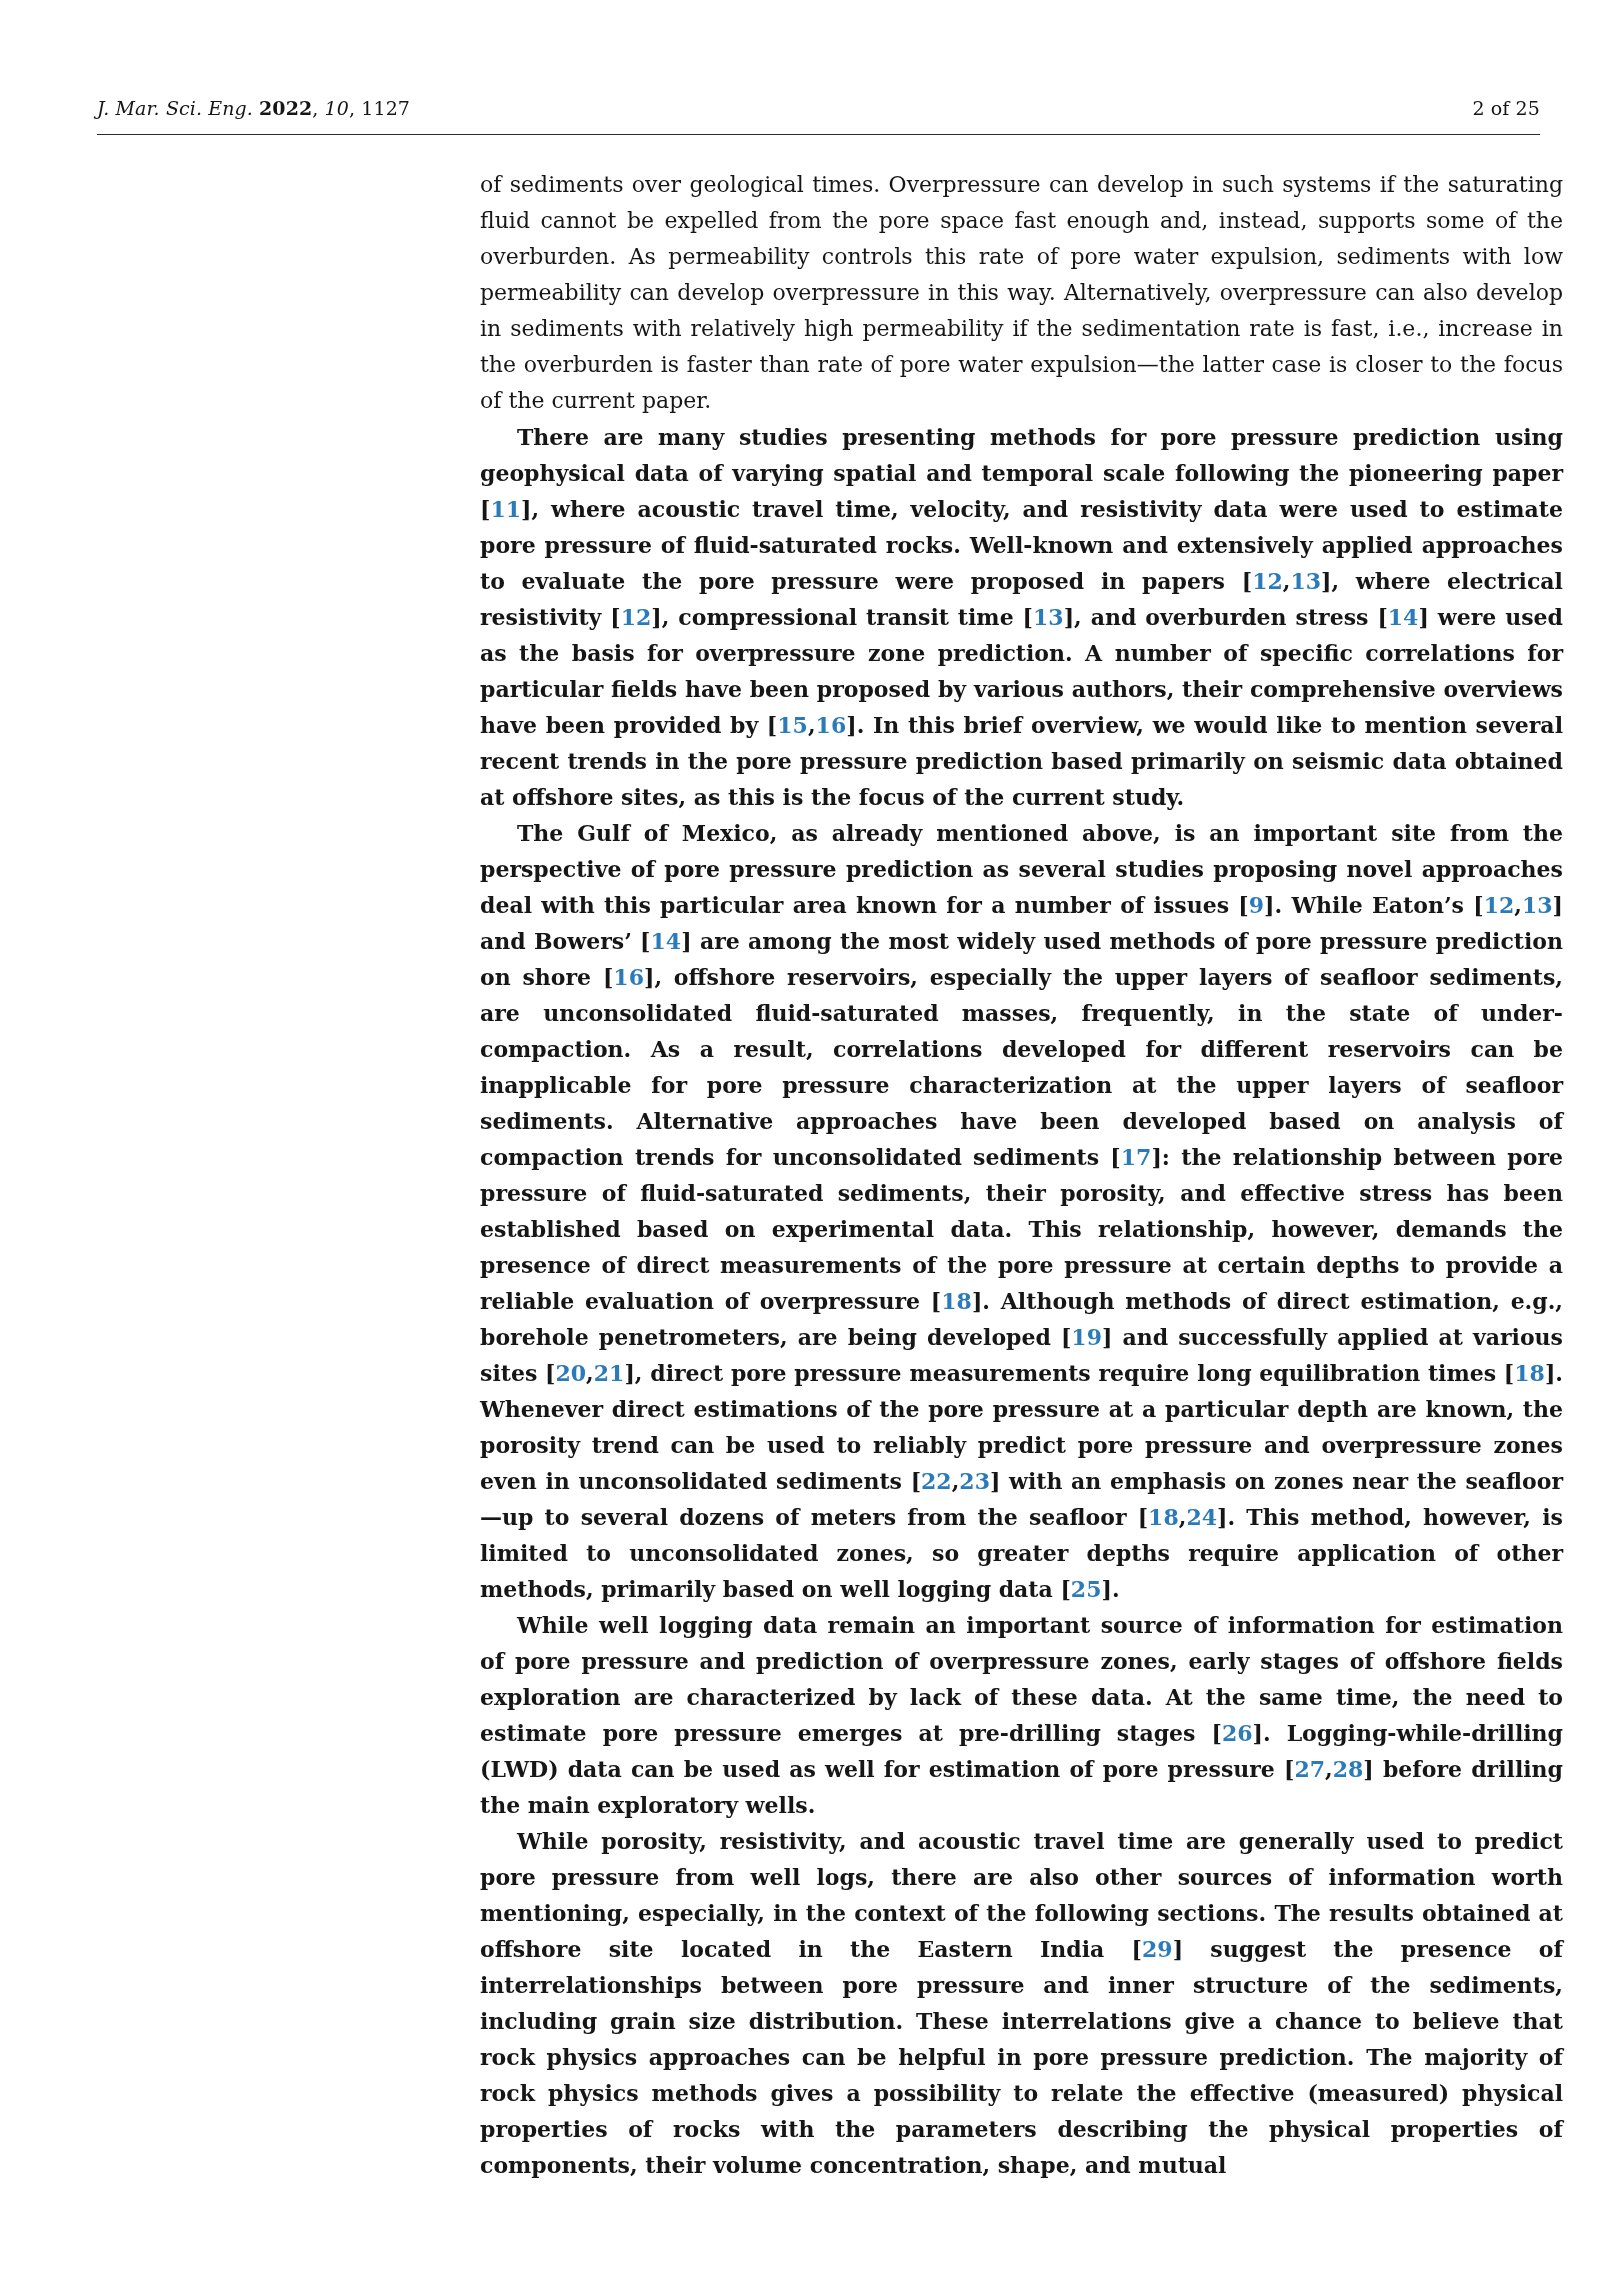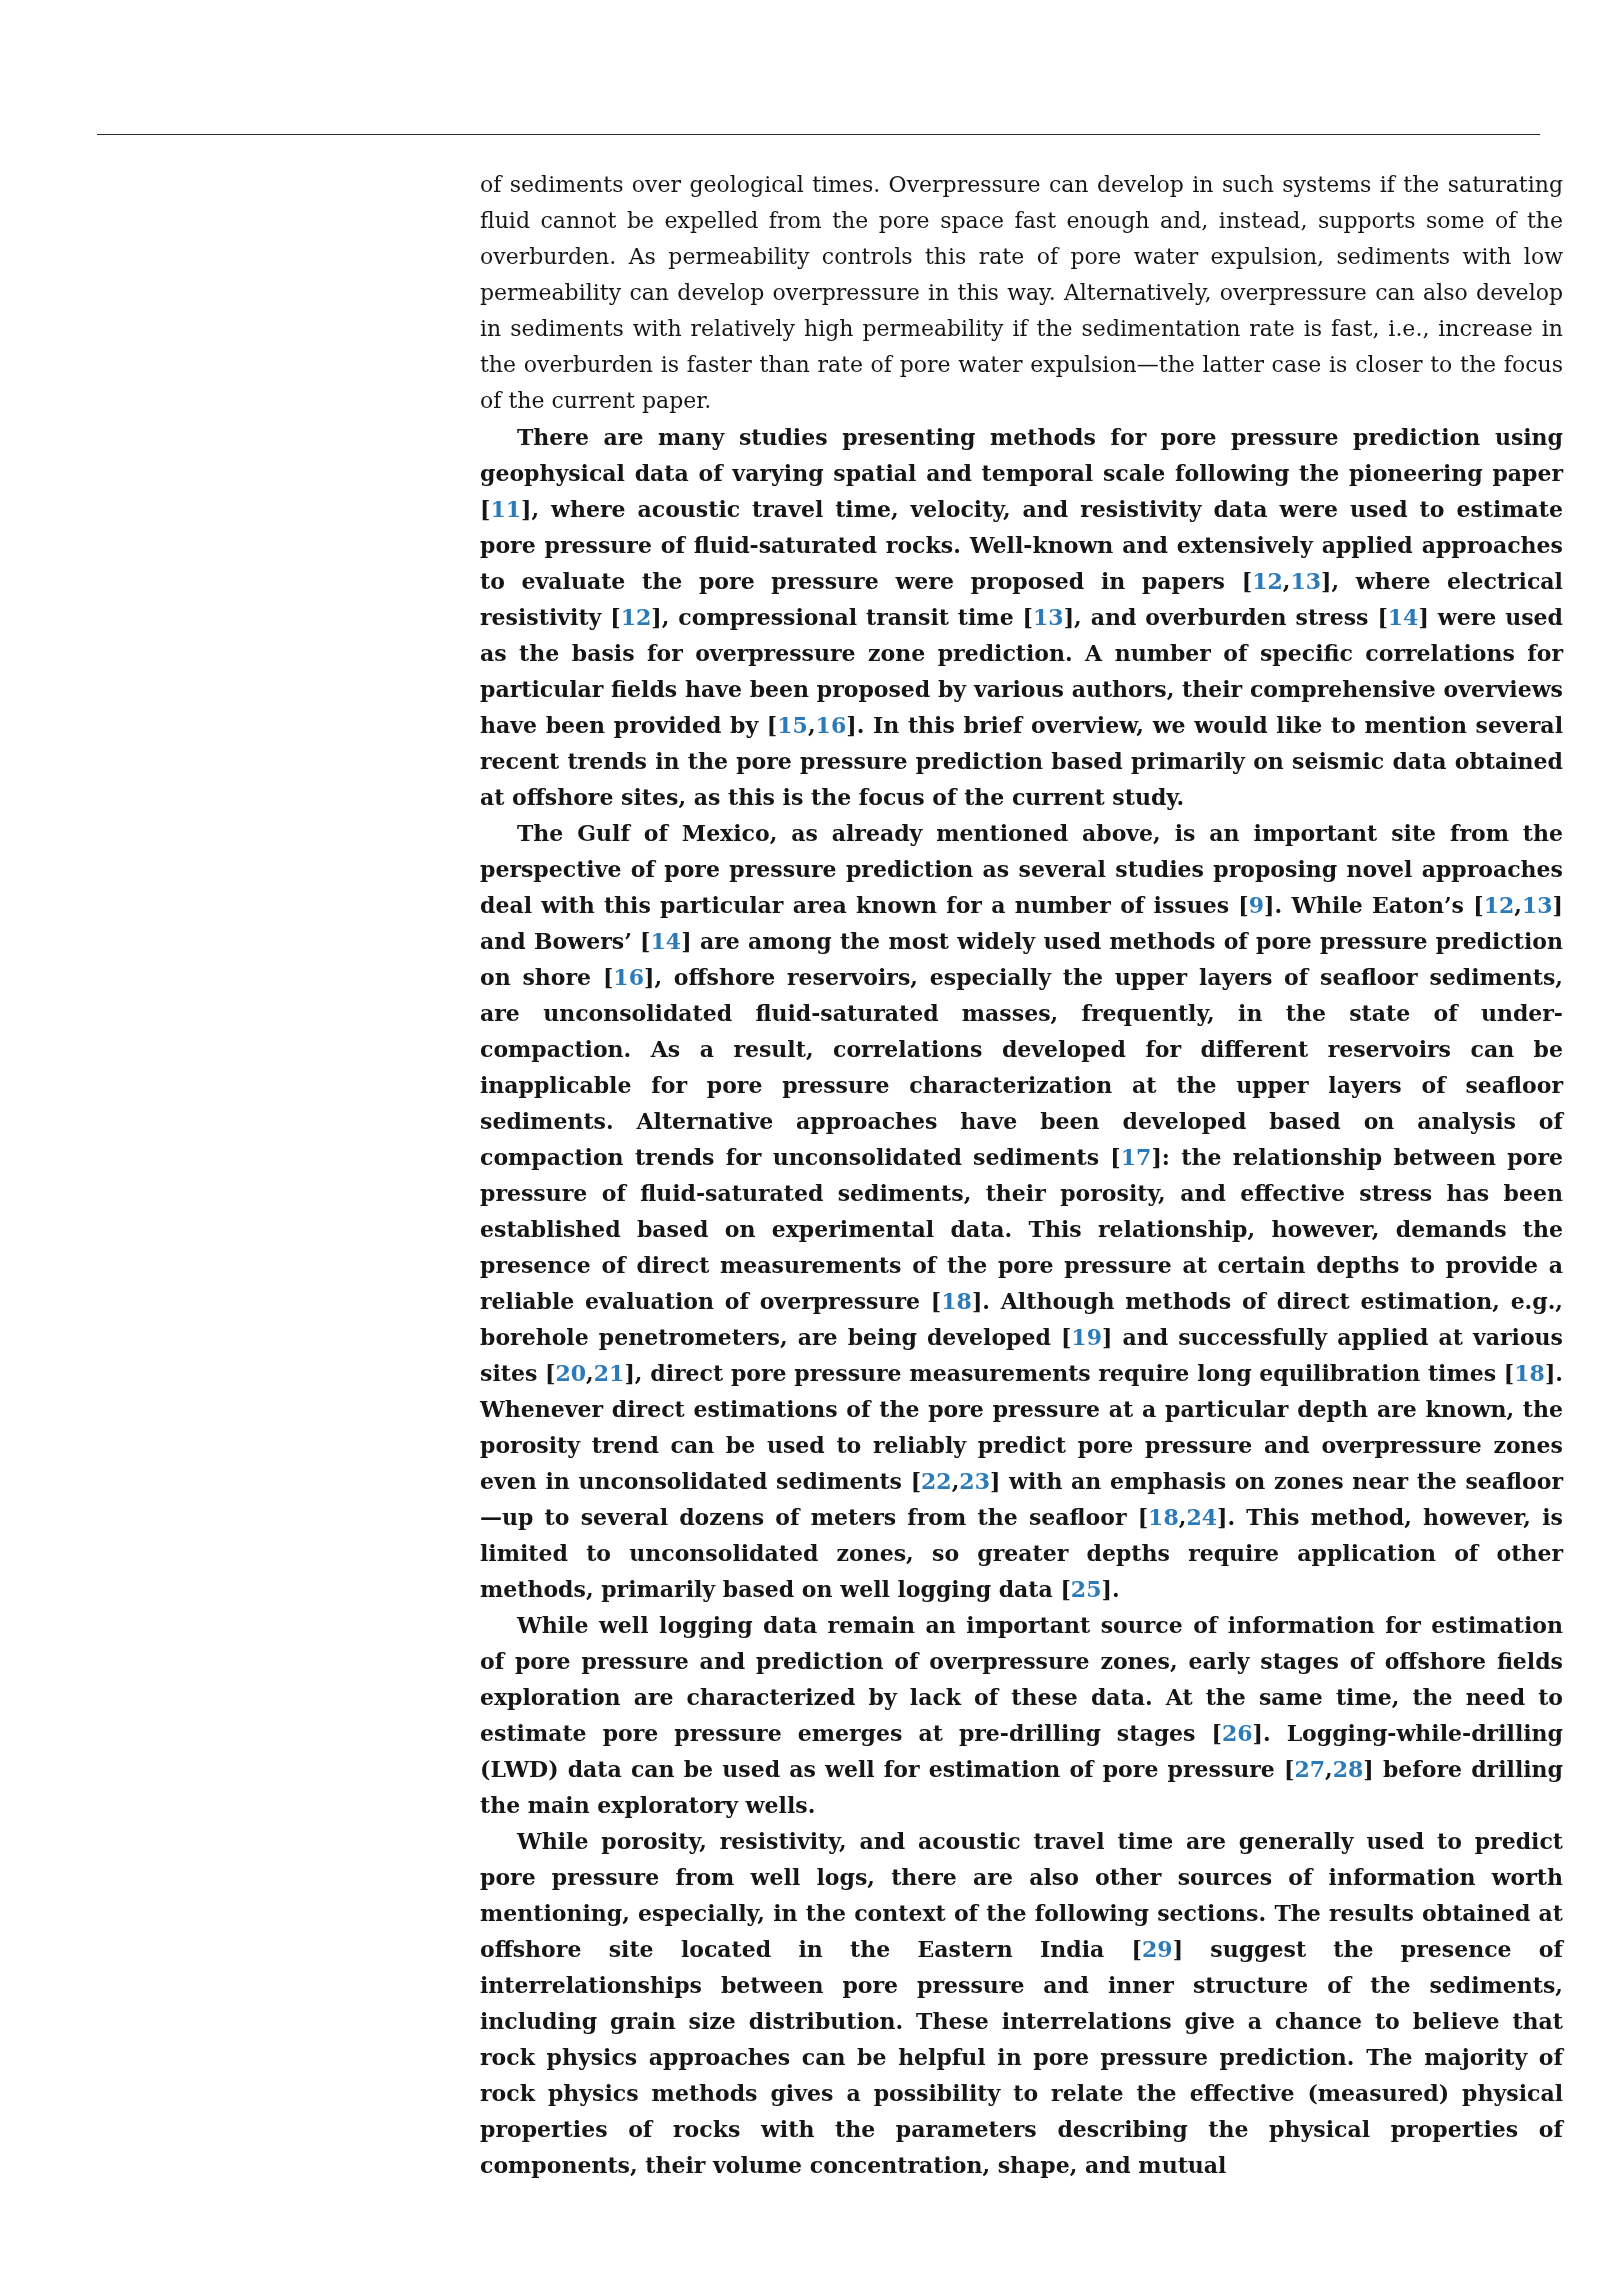--- a/index.html
+++ b/index.html
@@ -60,20 +60,24 @@
     color: var(--link-color, #2b7bba);
     text-decoration: none;
     cursor: pointer;
   }
 </style>
 </head>
 <body>
 
 <div class="page">
 
+  <header class="header">
+    <div class="header-left"><span class="it">J. Mar. Sci. Eng. </span><span class="b">2022</span><span>, </span><span class="it">10</span><span>, 1127</span></div>
+    <div class="header-right">2 of 25</div>
+  </header>
 
   <div class="header-rule"></div>
 
   <main class="article-body">
       <p class="para"><span>of sediments over geological times. Overpressure can develop in such systems if the saturating fluid cannot be expelled from the pore space fast enough and, instead, supports some of the overburden. As permeability controls this rate of pore water expulsion, sediments with low permeability can develop overpressure in this way. Alternatively, overpressure can also develop in sediments with relatively high permeability if the sedimentation rate is fast, i.e., increase in the overburden is faster than rate of pore water expulsion—the latter case is closer to the focus of the current paper.</span></p>
       <p class="para indent"><span>There are many studies presenting methods for pore pressure prediction using geophysical data of varying spatial and temporal scale following the pioneering paper </span><span>[<a class="cite-link" href="#">11</a>]</span><span>, where acoustic travel time, velocity, and resistivity data were used to estimate pore pressure of fluid-saturated rocks. Well-known and extensively applied approaches to evaluate the pore pressure were proposed in papers </span><span>[<a class="cite-link" href="#">12</a>,<a class="cite-link" href="#">13</a>]</span><span>, where electrical resistivity </span><span>[<a class="cite-link" href="#">12</a>]</span><span>, compressional transit time </span><span>[<a class="cite-link" href="#">13</a>]</span><span>, and overburden stress </span><span>[<a class="cite-link" href="#">14</a>]</span><span> were used as the basis for overpressure zone prediction. A number of specific correlations for particular fields have been proposed by various authors, their comprehensive overviews have been provided by </span><span>[<a class="cite-link" href="#">15</a>,<a class="cite-link" href="#">16</a>]</span><span>. In this brief overview, we would like to mention several recent trends in the pore pressure prediction based primarily on seismic data obtained at offshore sites, as this is the focus of the current study.</span></p>
       <p class="para indent"><span>The Gulf of Mexico, as already mentioned above, is an important site from the perspective of pore pressure prediction as several studies proposing novel approaches deal with this particular area known for a number of issues </span><span>[<a class="cite-link" href="#">9</a>]</span><span>. While Eaton’s </span><span>[<a class="cite-link" href="#">12</a>,<a class="cite-link" href="#">13</a>]</span><span> and Bowers’ </span><span>[<a class="cite-link" href="#">14</a>]</span><span> are among the most widely used methods of pore pressure prediction on shore </span><span>[<a class="cite-link" href="#">16</a>]</span><span>, offshore reservoirs, especially the upper layers of seafloor sediments, are unconsolidated fluid-saturated masses, frequently, in the state of under-compaction. As a result, correlations developed for different reservoirs can be inapplicable for pore pressure characterization at the upper layers of seafloor sediments. Alternative approaches have been developed based on analysis of compaction trends for unconsolidated sediments </span><span>[<a class="cite-link" href="#">17</a>]</span><span>: the relationship between pore pressure of fluid-saturated sediments, their porosity, and effective stress has been established based on experimental data. This relationship, however, demands the presence of direct measurements of the pore pressure at certain depths to provide a reliable evaluation of overpressure </span><span>[<a class="cite-link" href="#">18</a>]</span><span>. Although methods of direct estimation, e.g., borehole penetrometers, are being developed </span><span>[<a class="cite-link" href="#">19</a>]</span><span> and successfully applied at various sites </span><span>[<a class="cite-link" href="#">20</a>,<a class="cite-link" href="#">21</a>]</span><span>, direct pore pressure measurements require long equilibration times </span><span>[<a class="cite-link" href="#">18</a>]</span><span>. Whenever direct estimations of the pore pressure at a particular depth are known, the porosity trend can be used to reliably predict pore pressure and overpressure zones even in unconsolidated sediments </span><span>[<a class="cite-link" href="#">22</a>,<a class="cite-link" href="#">23</a>]</span><span> with an emphasis on zones near the seafloor—up to several dozens of meters from the seafloor </span><span>[<a class="cite-link" href="#">18</a>,<a class="cite-link" href="#">24</a>]</span><span>. This method, however, is limited to unconsolidated zones, so greater depths require application of other methods, primarily based on well logging data </span><span>[<a class="cite-link" href="#">25</a>]</span><span>.</span></p>
       <p class="para indent"><span>While well logging data remain an important source of information for estimation of pore pressure and prediction of overpressure zones, early stages of offshore fields exploration are characterized by lack of these data. At the same time, the need to estimate pore pressure emerges at pre-drilling stages </span><span>[<a class="cite-link" href="#">26</a>]</span><span>. Logging-while-drilling (LWD) data can be used as well for estimation of pore pressure </span><span>[<a class="cite-link" href="#">27</a>,<a class="cite-link" href="#">28</a>]</span><span> before drilling the main exploratory wells.</span></p>
       <p class="para indent"><span>While porosity, resistivity, and acoustic travel time are generally used to predict pore pressure from well logs, there are also other sources of information worth mentioning, especially, in the context of the following sections. The results obtained at offshore site located in the Eastern India </span><span>[<a class="cite-link" href="#">29</a>]</span><span> suggest the presence of interrelationships between pore pressure and inner structure of the sediments, including grain size distribution. These interrelations give a chance to believe that rock physics approaches can be helpful in pore pressure prediction. The majority of rock physics methods gives a possibility to relate the effective (measured) physical properties of rocks with the parameters describing the physical properties of components, their volume concentration, shape, and mutual</span></p>
     </main>

